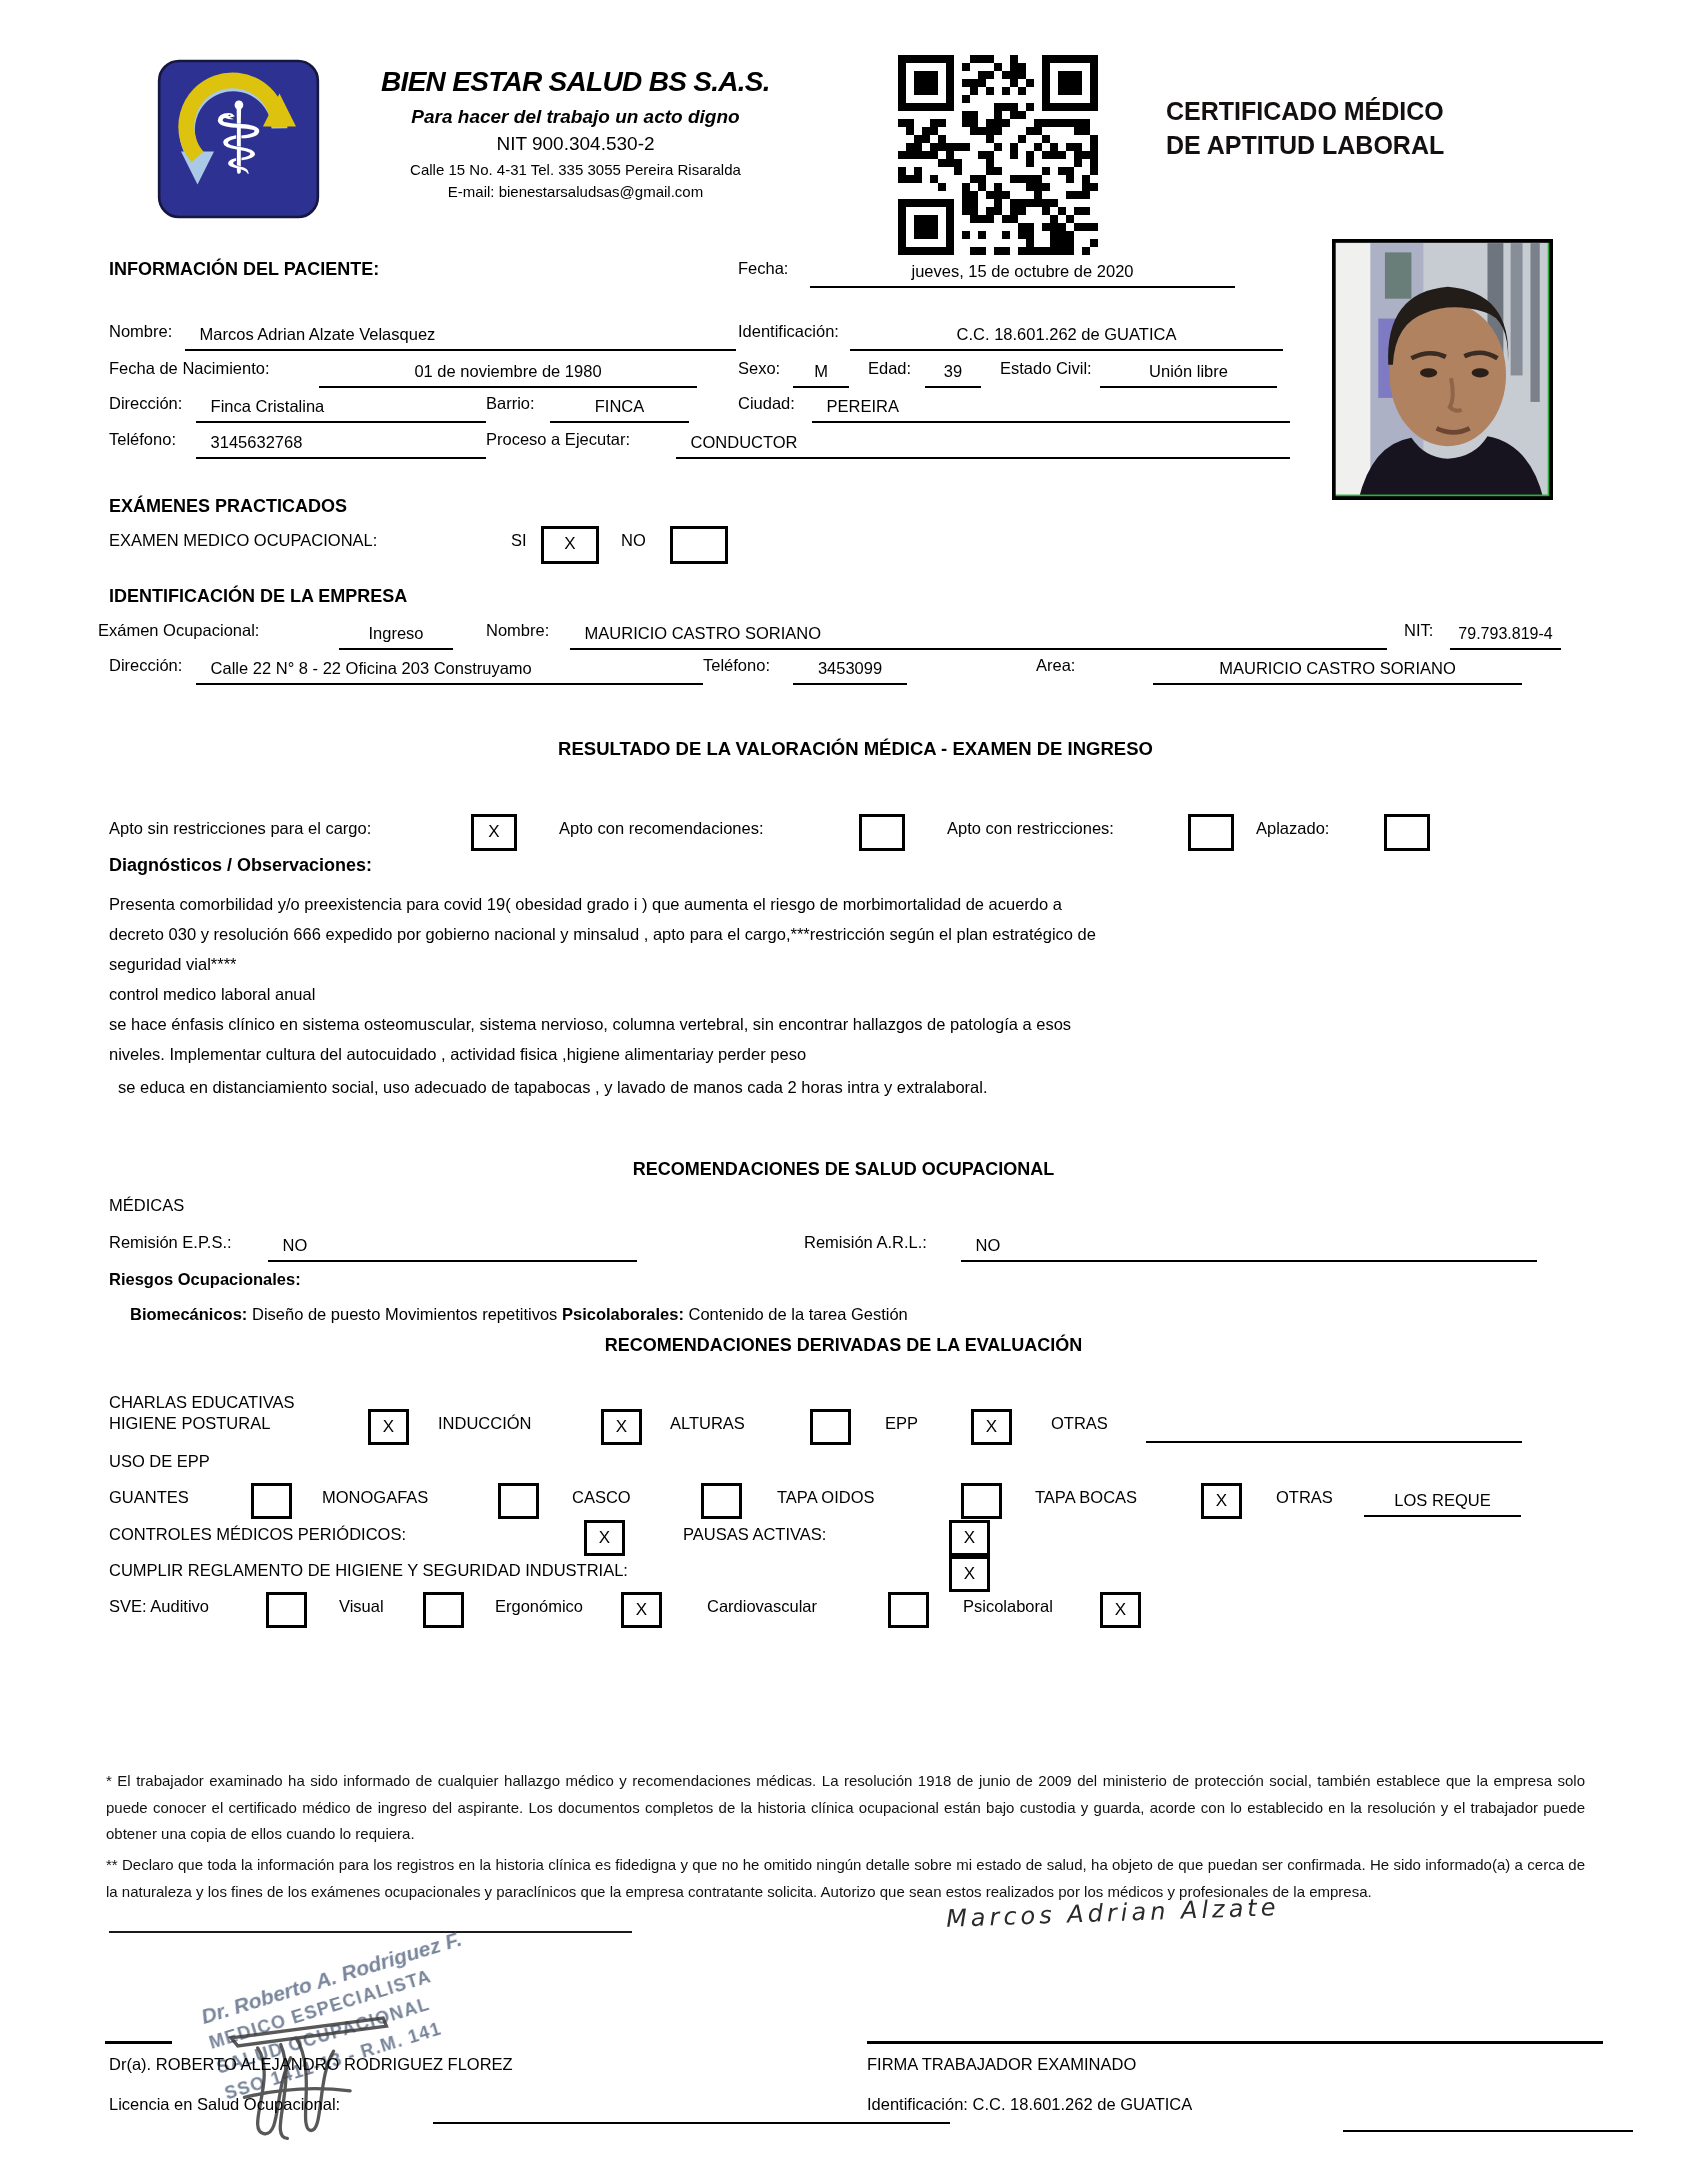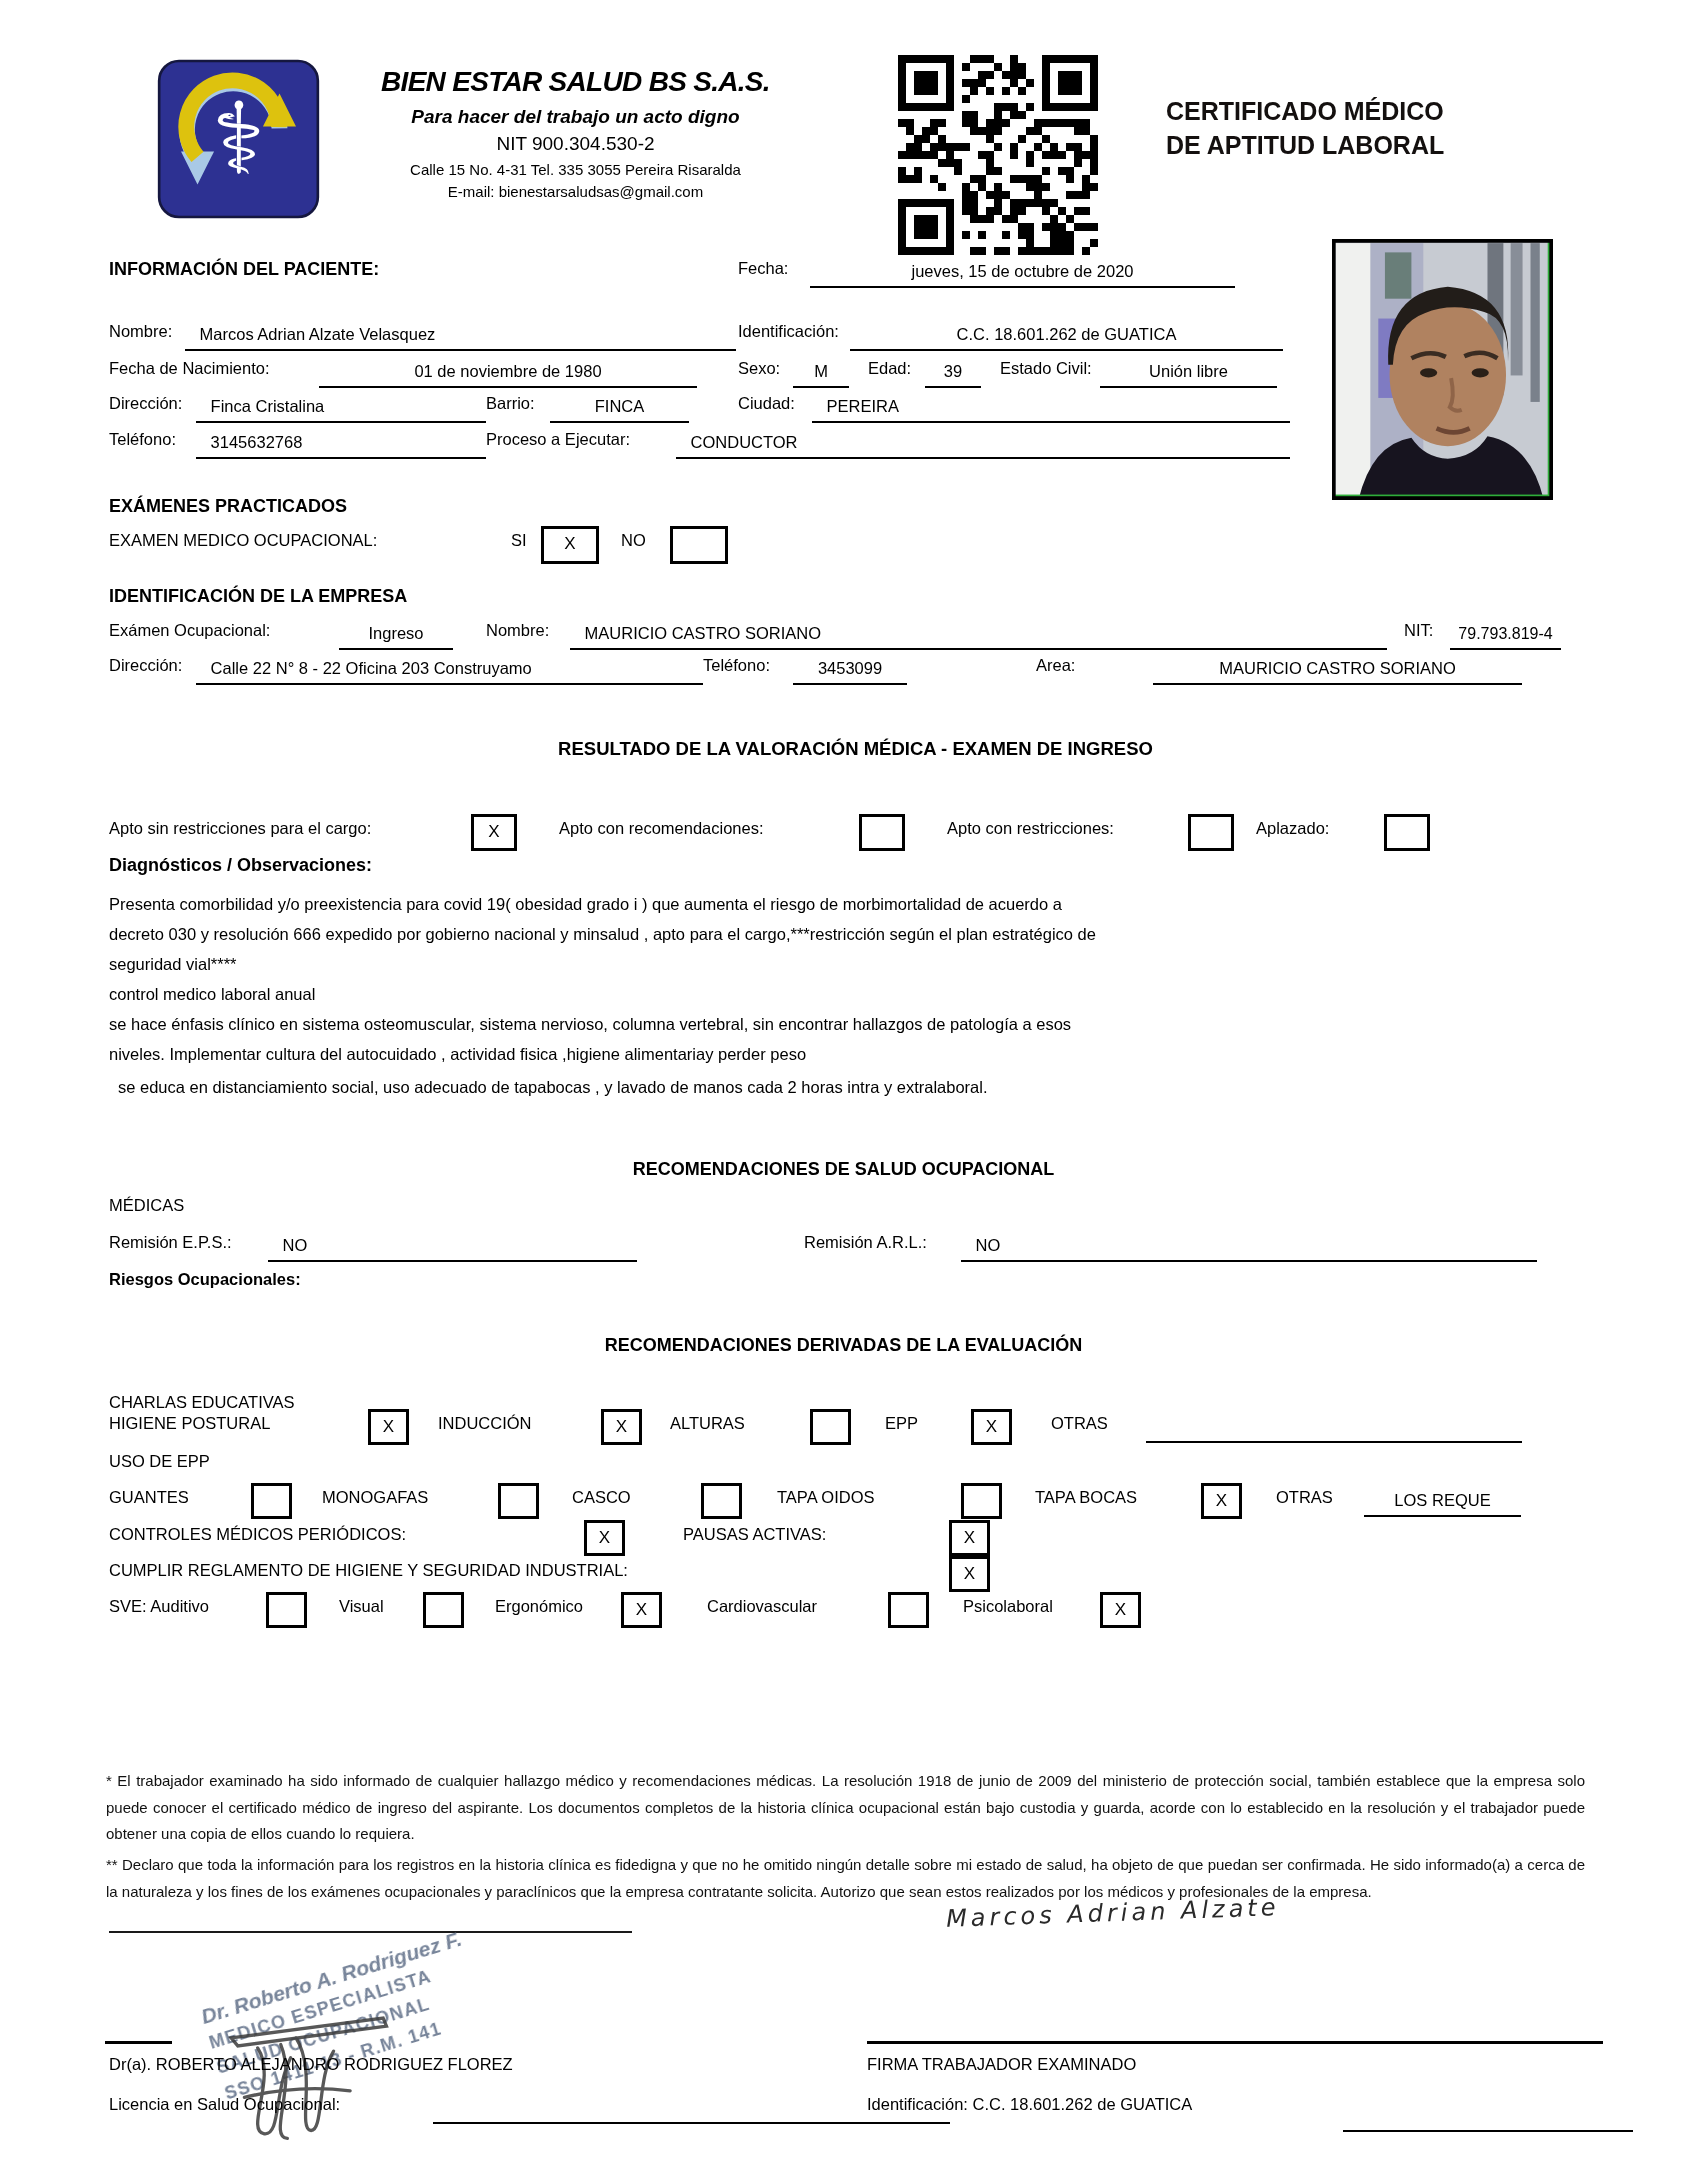--- a/index.html
+++ b/index.html
@@ -347,21 +347,21 @@
     <span class="lab" style="left:511px;">SI</span>
     <span class="cb big" style="left:541px;">X</span>
     <span class="lab" style="left:621px;">NO</span>
     <span class="cb big" style="left:670px;"></span>
   </div>
 
   <div class="line" style="top:586px;">
     <span class="lab sec" style="left:109px;">IDENTIFICACIÓN DE LA EMPRESA</span>
   </div>
   <div class="line" style="top:621px;">
-    <span class="lab" style="left:109px;">Exámen Ocupacional:</span>
+    <span class="lab" style="left:98px;">Exámen Ocupacional:</span>
     <span class="u" style="left:339px;width:114px;">Ingreso</span>
     <span class="lab" style="left:486px;">Nombre:</span>
     <span class="u left" style="left:570px;width:802px;">MAURICIO CASTRO SORIANO</span>
     <span class="lab" style="left:1404px;">NIT:</span>
     <span class="u" style="left:1450px;width:111px;font-size:16px;">79.793.819-4</span>
   </div>
   <div class="line" style="top:656px;">
     <span class="lab" style="left:109px;">Dirección:</span>
     <span class="u left" style="left:196px;width:492px;">Calle 22 N° 8 - 22  Oficina 203 Construyamo</span>
     <span class="lab" style="left:703px;">Teléfono:</span>
@@ -403,20 +403,25 @@
     <span class="lab" style="left:109px;">MÉDICAS</span>
   </div>
   <div class="line" style="top:1233px;">
     <span class="lab" style="left:109px;">Remisión E.P.S.:</span>
     <span class="u left" style="left:268px;width:354px;">NO</span>
     <span class="lab" style="left:804px;">Remisión A.R.L.:</span>
     <span class="u left" style="left:961px;width:561px;">NO</span>
   </div>
   <div class="line" style="top:1270px;">
     <span class="lab sec" style="left:109px;font-size:16.5px;">Riesgos Ocupacionales:</span>
+  </div>
+  <div class="line" style="top:1305px;">
+    <span class="lab" style="left:130px;">
+      <span class="b">Biomecánicos:</span><span> Diseño de puesto Movimientos repetitivos </span><span class="b">Psicolaborales:</span><span> Contenido de la tarea Gestión</span>
+    </span>
   </div>
 
   <div class="ctr" style="top:1335px;font-size:18px;">RECOMENDACIONES DERIVADAS DE LA EVALUACIÓN</div>
 
   <div class="line" style="top:1377px;">
     <span class="lab" style="left:109px;margin-top:16px;">CHARLAS EDUCATIVAS</span>
   </div>
 
   <div class="line" style="top:1414px;">
     <span class="lab" style="left:109px;">HIGIENE POSTURAL</span>

